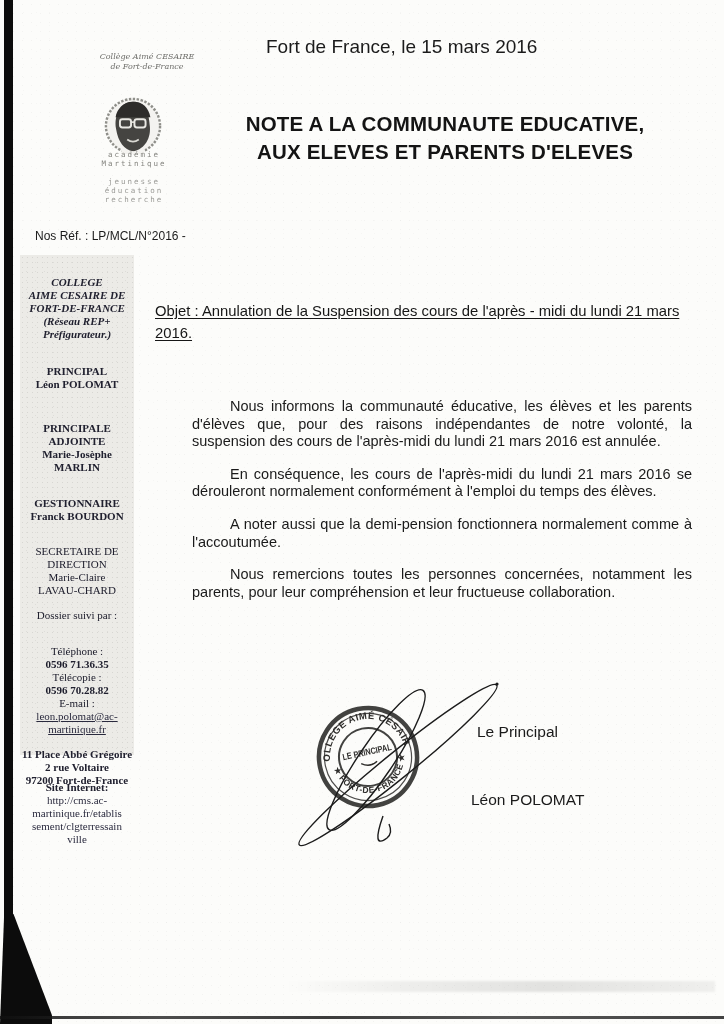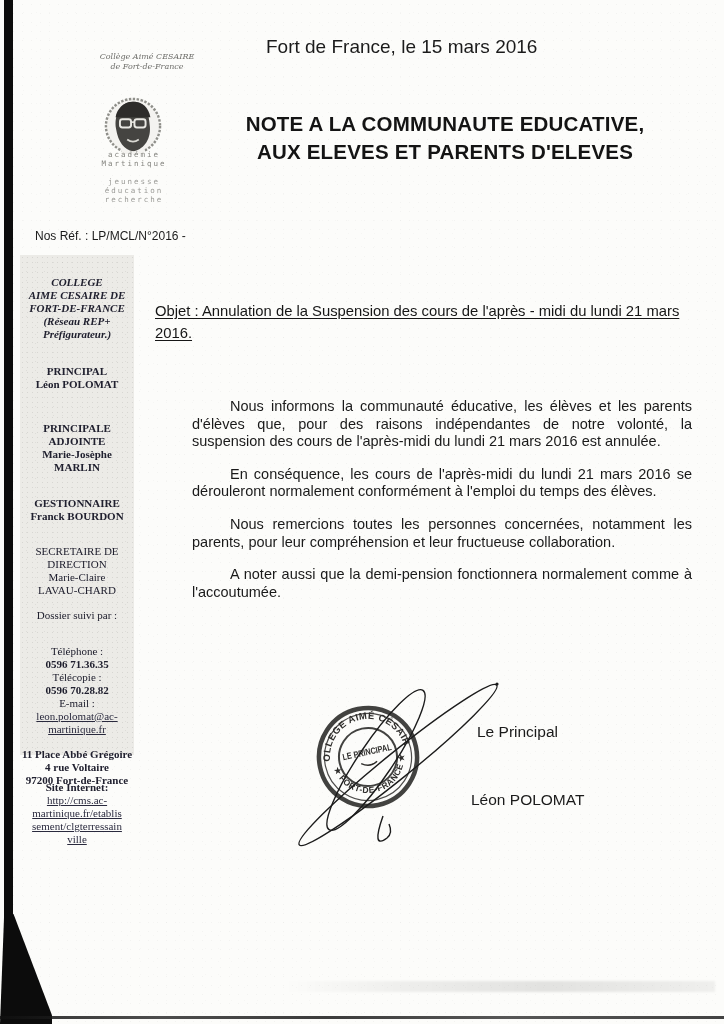--- a/index.html
+++ b/index.html
@@ -50,21 +50,21 @@
   .g-adjointe{top:167px;font-weight:bold;}
   .g-gest{top:242px;font-weight:bold;}
   .g-secr{top:290px;font-weight:normal;}
   .g-dossier{top:354px;}
   .g-contact{top:390px;}
   .g-contact .num{font-weight:bold;}
   .g-contact .lnk{text-decoration:underline;color:#2a2a3e;}
   .g-address{top:493px;font-weight:bold;}
   .g-site{top:526px;}
   .g-site .lbl{font-weight:bold;}
-  .g-site .lnk{text-decoration:underline;color:#2a2a3e;}
+  .g-site .lnk{color:#2a2a3e;}
   
   .objet{position:absolute;left:155px;top:300px;font-size:14.8px;line-height:22px;color:#161616;}
   .objet div{text-decoration:underline;text-underline-offset:2px;white-space:nowrap;font-weight:500;}
   .paras{position:absolute;left:192px;top:398px;width:500px;font-size:14.5px;line-height:17.6px;text-align:justify;color:#1a1a1a;}
   .paras p{margin:0 0 15px 0;text-indent:38px;}
   
   .sig-svg{position:absolute;left:288px;top:658px;width:230px;height:212px;}
   .sig-role{position:absolute;left:477px;top:723px;font-size:15.5px;}
   .sig-name{position:absolute;left:471px;top:791px;font-size:15.5px;}
   .stamp-text{font-family:"Liberation Sans",sans-serif;font-weight:bold;fill:#2e2d2b;}
@@ -141,41 +141,41 @@
       <div>Téléphone :</div>
       <div class="num">0596 71.36.35</div>
       <div>Télécopie :</div>
       <div class="num">0596 70.28.82</div>
       <div>E-mail :</div>
       <div class="lnk">leon.polomat@ac-</div>
       <div class="lnk">martinique.fr</div>
     </div>
     <div class="sb g-address">
       <div>11 Place Abbé Grégoire</div>
-      <div>4 rue Voltaire</div>
+      <div>2 rue Voltaire</div>
       <div>97200 Fort-de-France</div>
     </div>
     <div class="sb g-site">
       <div class="lbl">Site Internet:</div>
       <div class="lnk">http://cms.ac-</div>
       <div class="lnk">martinique.fr/etablis</div>
       <div class="lnk">sement/clgterressain</div>
       <div class="lnk">ville</div>
     </div>
   </aside>
 
   <div class="objet">
     <div>Objet : Annulation de la  Suspension des cours de l'après - midi du lundi 21 mars</div>
     <div>2016.</div>
   </div>
   <div class="paras">
     <p>Nous informons la communauté éducative, les élèves et les parents d'élèves que, pour des raisons indépendantes de notre volonté, la suspension des cours de l'après-midi du lundi 21 mars 2016 est annulée.</p>
     <p>En conséquence, les cours de l'après-midi du lundi 21 mars 2016 se dérouleront normalement conformément à l'emploi du temps des élèves.</p>
+    <p>A noter aussi que la demi-pension fonctionnera normalement comme à l'accoutumée.</p>
     <p>Nous remercions toutes les personnes concernées, notamment les parents, pour leur compréhension et leur fructueuse collaboration.</p>
-    <p>A noter aussi que la demi-pension fonctionnera normalement comme à l'accoutumée.</p>
   </div>
 
   <svg class="sig-svg" viewBox="0 0 230 212">
     <g transform="rotate(-12 80 99)">
       <circle cx="80" cy="99" r="49" fill="none" stroke="#2e2d2b" stroke-width="4.5" opacity="0.9"></circle>
       <circle cx="80" cy="99" r="43.5" fill="none" stroke="#2e2d2b" stroke-width="1.2" opacity="0.85"></circle>
       <circle cx="80" cy="99" r="29" fill="none" stroke="#2e2d2b" stroke-width="2" opacity="0.9"></circle>
       <defs>
         <path id="arcTop" d="M 42,99 A 38,38 0 0 1 118,99"></path>
         <path id="arcBot" d="M 44,99 A 36,36 0 0 0 116,99"></path>

